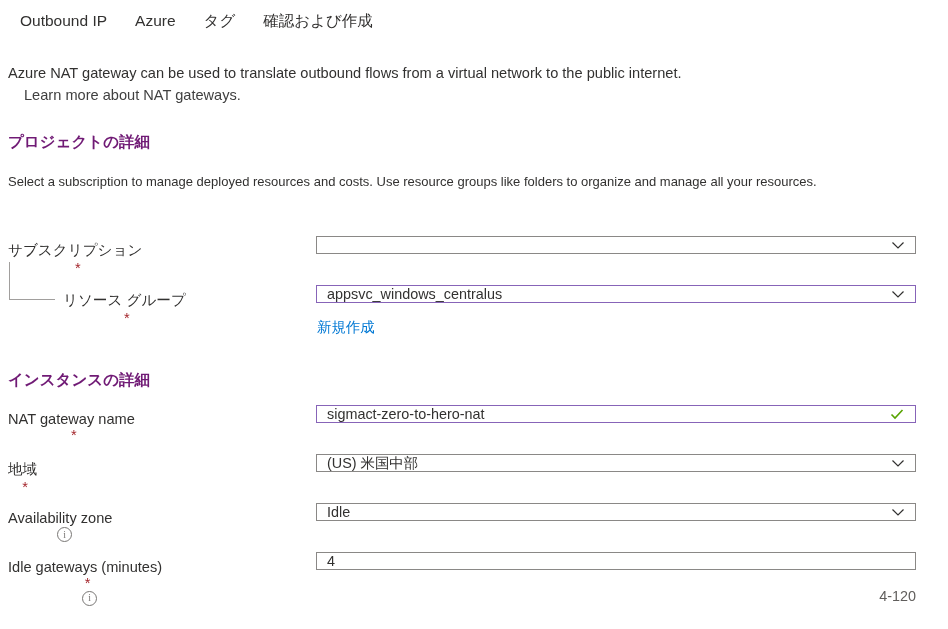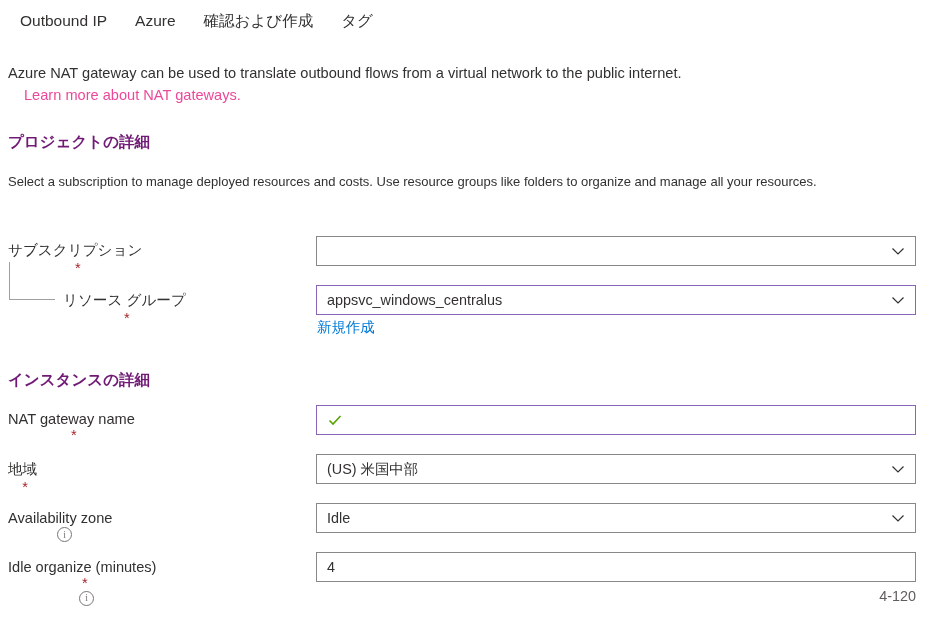--- a/index.html
+++ b/index.html
@@ -60,21 +60,21 @@
     left: 8px;
     top: 62px;
     width: 910px;
     font-size: 14.6px;
     line-height: 22px;
     color: #323130;
   }
   .intro a {
     display: inline-block;
     margin-left: 16px;
-    color: #ec4899;
+    color: #404040;
     text-decoration: none;
     cursor: pointer;
   }
 
   
   .section-title {
     position: absolute;
     left: 8px;
     font-size: 15.5px;
     font-weight: 600;
@@ -135,21 +135,21 @@
     flex: none;
     position: relative;
     top: 1px;
   }
 
   
   .ctl {
     position: absolute;
     left: 316px;
     width: 600px;
-    height: 30px;
+    height: 18px;
     border: 1px solid #8a8886;
     background: #ffffff;
     display: flex;
     align-items: center;
     padding: 0 8px 0 10px;
     font-size: 14.4px;
     color: #323130;
     cursor: pointer;
   }
   .ctl.focused { border: 1px solid #8764b8; }
@@ -221,24 +221,24 @@
 <body>
 
 <div class="tabstrip">
   <div class="tab">
     <span>Outbound IP</span>
   </div>
   <div class="tab">
     <span>Azure</span>
   </div>
   <div class="tab">
+    <span>タグ</span>
+  </div>
+  <div class="tab">
     <span>確認および作成</span>
-  </div>
-  <div class="tab">
-    <span>タグ</span>
   </div>
 </div>
 
 <div class="intro">
   <span>Azure NAT gateway can be used to translate outbound flows from a virtual network to the public internet.</span>
   <a href="#">Learn more about NAT gateways.</a>
 </div>
 
 <div class="section-title" id="project-details-title">プロジェクトの詳細</div>
 
@@ -280,20 +280,21 @@
 </div>
 
 <div class="section-title" id="instance-details-title">インスタンスの詳細</div>
 
 <div class="frow">
   <div class="flabel" style="top:411px;">
     <span>NAT gateway name</span>
     <span class="req">*</span>
   </div>
   <div class="ctl focused" style="top:405px;">
+    <span class="val">sigmact-zero-to-hero-nat</span>
     <span class="check">
       <svg width="16" height="16" viewBox="0 0 16 16">
           <path d="M2.5 8.5 L6 12 L13.5 4" fill="none" stroke="#57a300" stroke-width="1.6"></path>
         </svg>
     </span>
   </div>
 </div>
 
 <div class="frow">
   <div class="flabel" style="top:460px;">
@@ -320,21 +321,21 @@
     <span class="chev">
       <svg width="14" height="14" viewBox="0 0 14 14">
           <path d="M1.5 4.5 L7 10 L12.5 4.5" fill="none" stroke="#323130" stroke-width="1.2"></path>
         </svg>
     </span>
   </div>
 </div>
 
 <div class="frow">
   <div class="flabel" style="top:559px;">
-    <span>Idle organize (minutes)</span>
+    <span>Idle gateways (minutes)</span>
     <span class="req">*</span>
     <span class="info-icon">i</span>
   </div>
   <div class="ctl" style="top:552px;">
     <span class="val">4</span>
   </div>
   <div class="hint" style="top:588px;">4-120</div>
 </div>
 
 </body></html>

